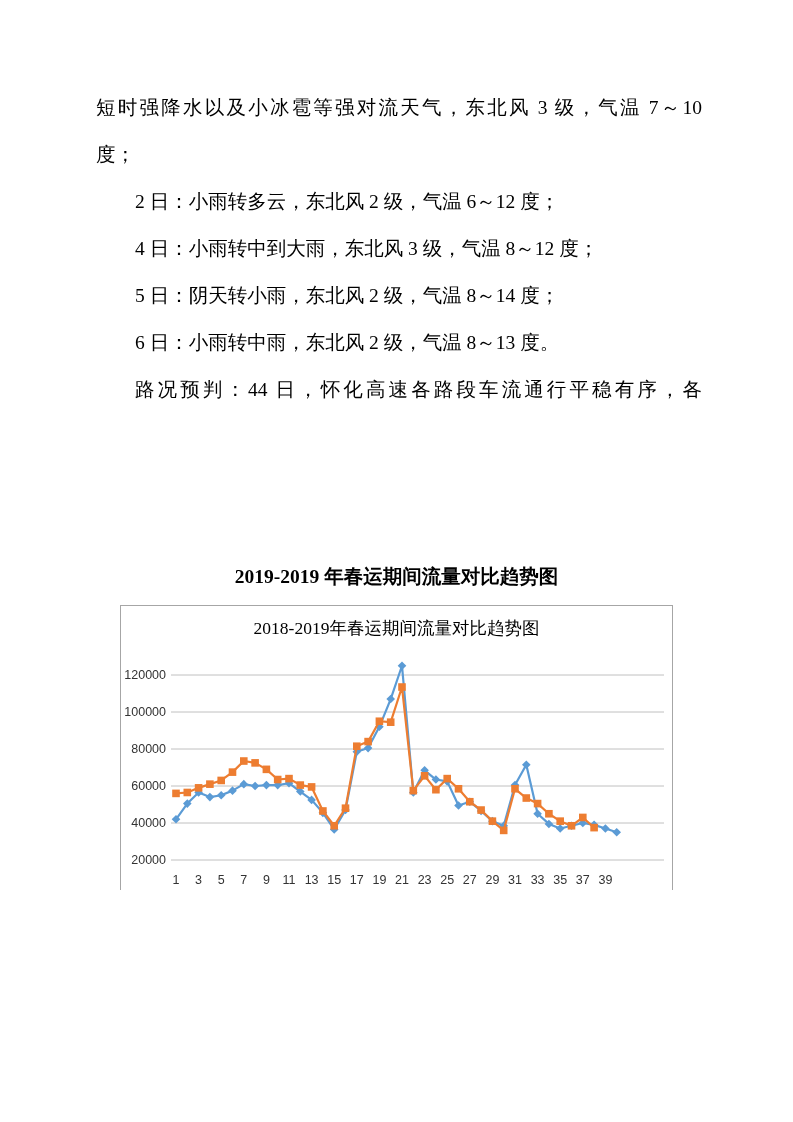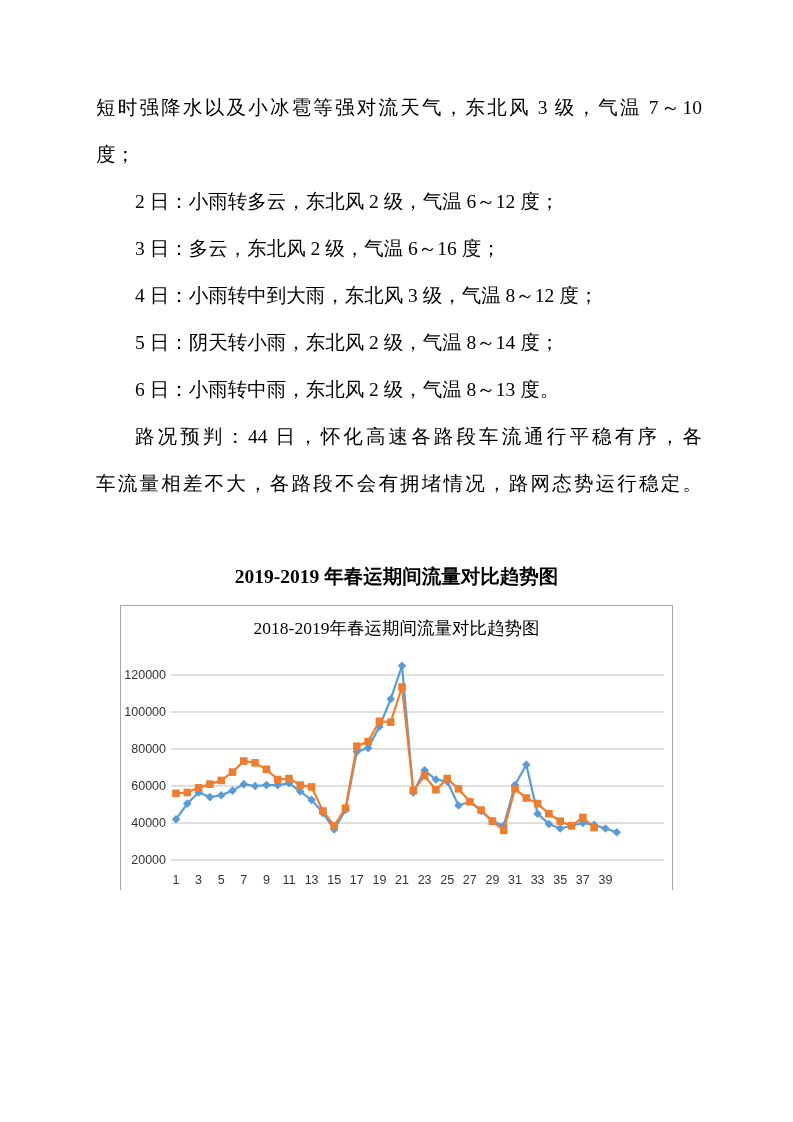--- a/index.html
+++ b/index.html
@@ -53,26 +53,24 @@
 </style>
 </head>
 <body>
 
 <div class="page">
 
   <div class="doc-text" id="doc-lines">
       <div class="doc-line fill"><span class="">短时强降水以及小冰雹等强对流天气，东北风 3 级，气温 7～10</span></div>
       <div class="doc-line"><span class="">度；</span></div>
       <div class="doc-line indent"><span class="">2 日：小雨转多云，东北风 2 级，气温 6～12 度；</span></div>
-      <div class="doc-line indent"><span class="">3 日：多云，东北风 2 级，气温 6～16 度；</span></div>
       <div class="doc-line indent"><span class="">4 日：小雨转中到大雨，东北风 3 级，气温 8～12 度；</span></div>
       <div class="doc-line indent"><span class="">5 日：阴天转小雨，东北风 2 级，气温 8～14 度；</span></div>
       <div class="doc-line indent"><span class="">6 日：小雨转中雨，东北风 2 级，气温 8～13 度。</span></div>
       <div class="doc-line indent fill"><span class="bold">路况预判：</span><span class="">44 日，怀化高速各路段车流通行平稳有序，各</span></div>
-      <div class="doc-line fill"><span class="">车流量相差不大，各路段不会有拥堵情况，路网态势运行稳定。</span></div>
     </div>
 
   <div class="section-title">2019-2019 年春运期间流量对比趋势图</div>
 
   <div class="chart-figure">
     <svg class="chart-svg" id="chart-svg" width="551" height="336">
         <line x1="50" y1="254" x2="543" y2="254" stroke="#c0c0c0" stroke-width="1"></line>
         <text x="45" y="258" text-anchor="end" font-size="12.5" fill="#333333" font-family="&quot;Liberation Sans&quot;,&quot;DejaVu Sans&quot;,sans-serif">20000</text>
         <line x1="50" y1="217" x2="543" y2="217" stroke="#c0c0c0" stroke-width="1"></line>
         <text x="45" y="221" text-anchor="end" font-size="12.5" fill="#333333" font-family="&quot;Liberation Sans&quot;,&quot;DejaVu Sans&quot;,sans-serif">40000</text>

